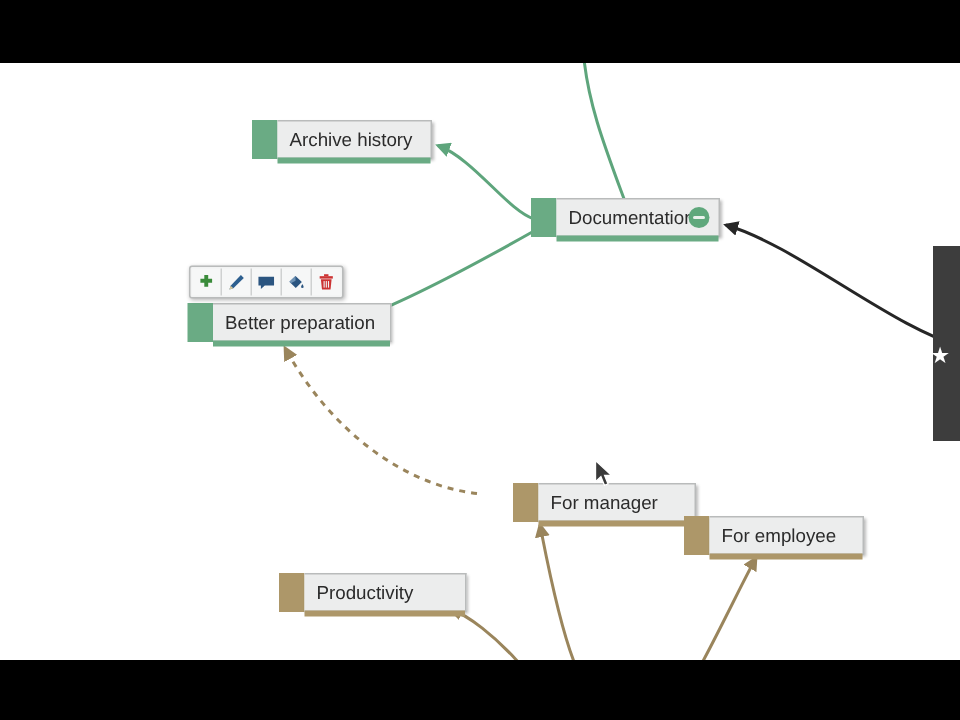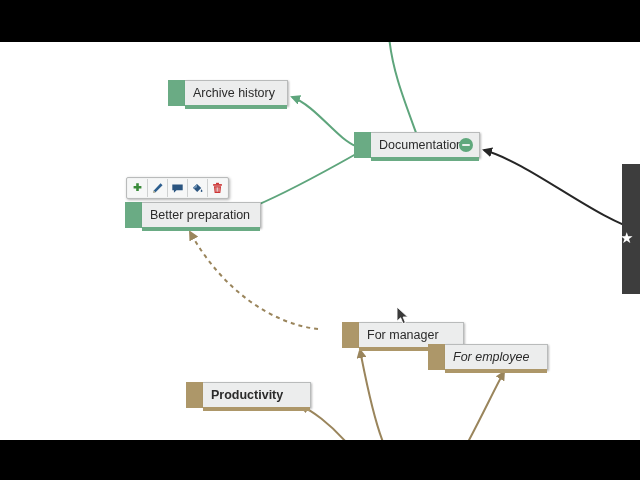--- a/index.html
+++ b/index.html
@@ -212,29 +212,29 @@
     </div>
 
     <div class="node tan" style="left:318px; top:280px; width:122px;margin-left:24px;">
       <div class="bar"></div>
       <div class="body">
         <span>For manager</span>
         <span class="under"></span>
       </div>
     </div>
 
-    <div class="node tan" style="left:428px; top:302px; width:120px;font-style:italic;">
+    <div class="node tan" style="left:456px; top:302px; width:120px;">
       <div class="bar"></div>
       <div class="body">
         <span>For employee</span>
         <span class="under"></span>
       </div>
     </div>
 
-    <div class="node tan" style="left:186px; top:340px; width:125px;font-weight:bold;">
+    <div class="node tan" style="left:186px; top:340px; width:125px;">
       <div class="bar"></div>
       <div class="body">
         <span>Productivity</span>
         <span class="under"></span>
       </div>
     </div>
 
     <div id="node-toolbar" style="left:126px; top:135px;">
 
       <div class="tb-btn">

